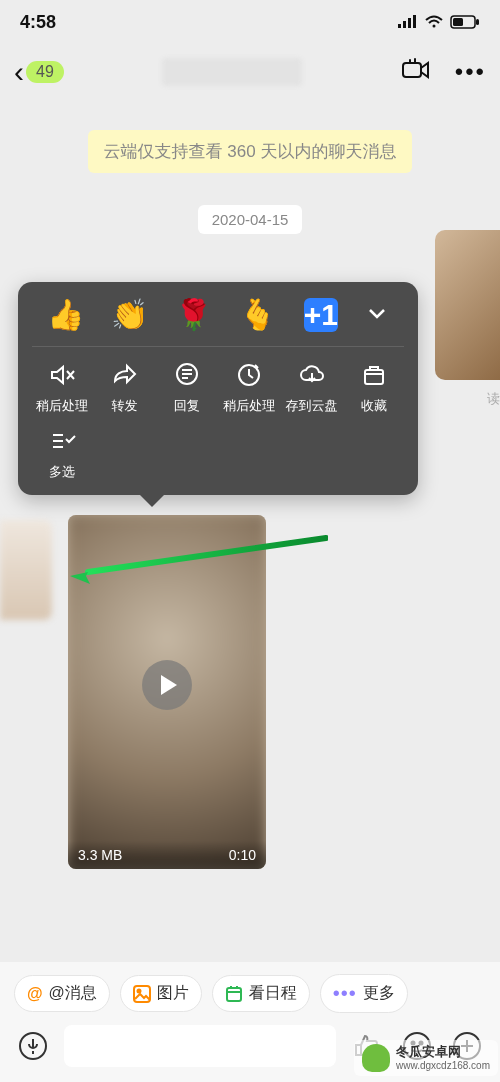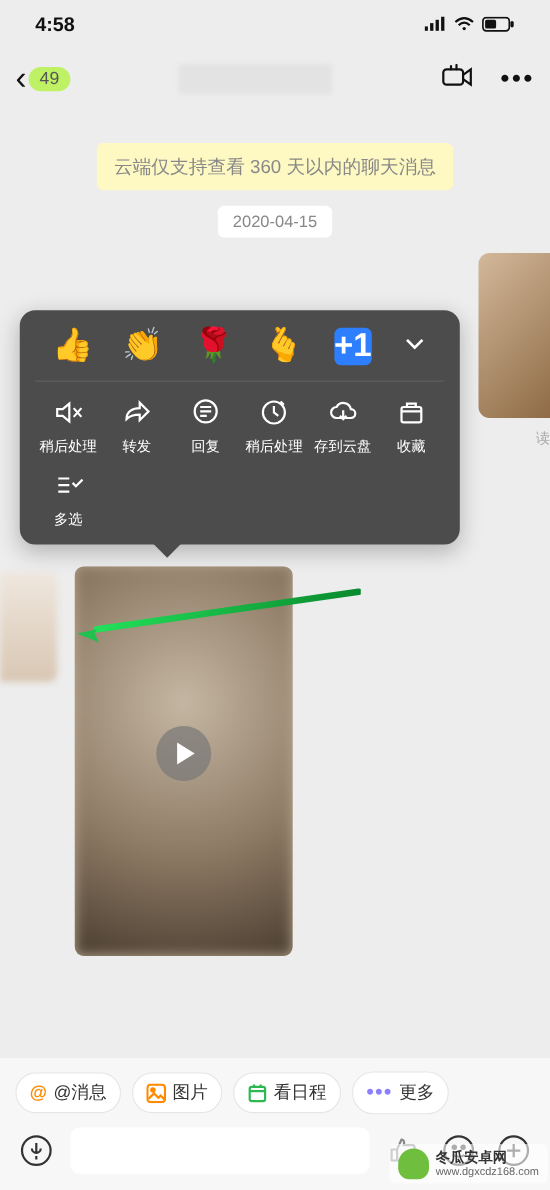--- a/index.html
+++ b/index.html
@@ -1,32 +1,32 @@
 <!DOCTYPE html>
 <html><head>
 <meta charset="utf-8">
 <style>
   html,body{margin:0;padding:0;font-family:-apple-system,"PingFang SC",sans-serif;background:#ededed;color:#111;}
   #app{width:500px;height:1082px;position:relative;overflow:hidden;background:#ededed;}
 
-  .status-bar{height:44px;display:flex;align-items:center;justify-content:space-between;padding:0 32px;font-weight:600;font-size:18px;}
+  .status-bar{height:44px;display:flex;align-items:center;justify-content:space-between;padding:0 20px;font-weight:600;font-size:18px;}
   .status-right{display:flex;align-items:center;gap:6px;}
 
   .nav-bar{height:56px;display:flex;align-items:center;padding:0 14px;gap:10px;}
   .back-wrap{display:flex;align-items:center;gap:2px;}
   .back-chevron{font-size:30px;line-height:1;}
   .count-pill{background:#bef264;border-radius:14px;padding:2px 10px;font-size:16px;color:#555;}
   .title-blur{flex:1;display:flex;justify-content:center;}
   .title-blur div{width:140px;height:28px;background:#e3e3e3;border-radius:4px;filter:blur(2px);}
   .nav-actions{display:flex;align-items:center;gap:24px;}
   .dots{font-size:24px;letter-spacing:2px;line-height:1;}
 
   .chat-area{position:relative;height:calc(100% - 44px - 56px - 120px);overflow:hidden;}
   .notice-bubble{margin:30px auto 0;display:block;background:#fef9c3;border-radius:6px;padding:10px 16px;font-size:17px;color:#888;width:fit-content;}
-  .date-chip{margin:14px auto 0;display:block;background:#fff;border-radius:6px;padding:6px 14px;font-size:15px;color:#888;width:fit-content;}
+  .date-chip{margin:32px auto 0;display:block;background:#fff;border-radius:6px;padding:6px 14px;font-size:15px;color:#888;width:fit-content;}
 
   .right-stack{position:absolute;right:0;top:130px;width:65px;height:270px;}
   .img-stub{background:linear-gradient(135deg,#d2b89a,#8f6b46);border-radius:10px 0 0 10px;}
   .stub1{position:absolute;top:0;right:0;width:65px;height:150px;}
   .stub2{position:absolute;top:20px;right:-120px;width:180px;height:130px;background:linear-gradient(#c0a078,#5a3e25);border-radius:10px;}
   .read-txt{position:absolute;top:290px;right:0;font-size:13px;color:#aaa;}
 
   
   .ctx-wrap{position:absolute;top:182px;left:18px;width:400px;z-index:10;}
   .ctx{background:#4c4c4c;border-radius:14px;color:#fff;padding:16px 10px 14px;box-shadow:0 6px 20px rgba(0,0,0,.25);}
@@ -211,20 +211,24 @@
             </linearGradient>
           </defs>
         <path d="M258 6 L20 40" stroke="url(#gg)" stroke-width="6" stroke-linecap="round"></path>
         <path d="M20 40 L2 44 L22 52 L18 44 Z" fill="#1fc24e"></path>
       </svg>
     </div>
 
     <div class="video-msg">
       <div class="video-blur"></div>
       <div class="play-btn"></div>
+      <div class="video-foot">
+        <span>3.3 MB</span>
+        <span>0:10</span>
+      </div>
     </div>
   </div>
 
   <div class="bottom">
     <div class="chip-row">
       <div class="chip">
           <span class="or" style="border:none;font-weight:700;">@</span>
           <span class="t">@消息</span>
         </div>
       <div class="chip">

